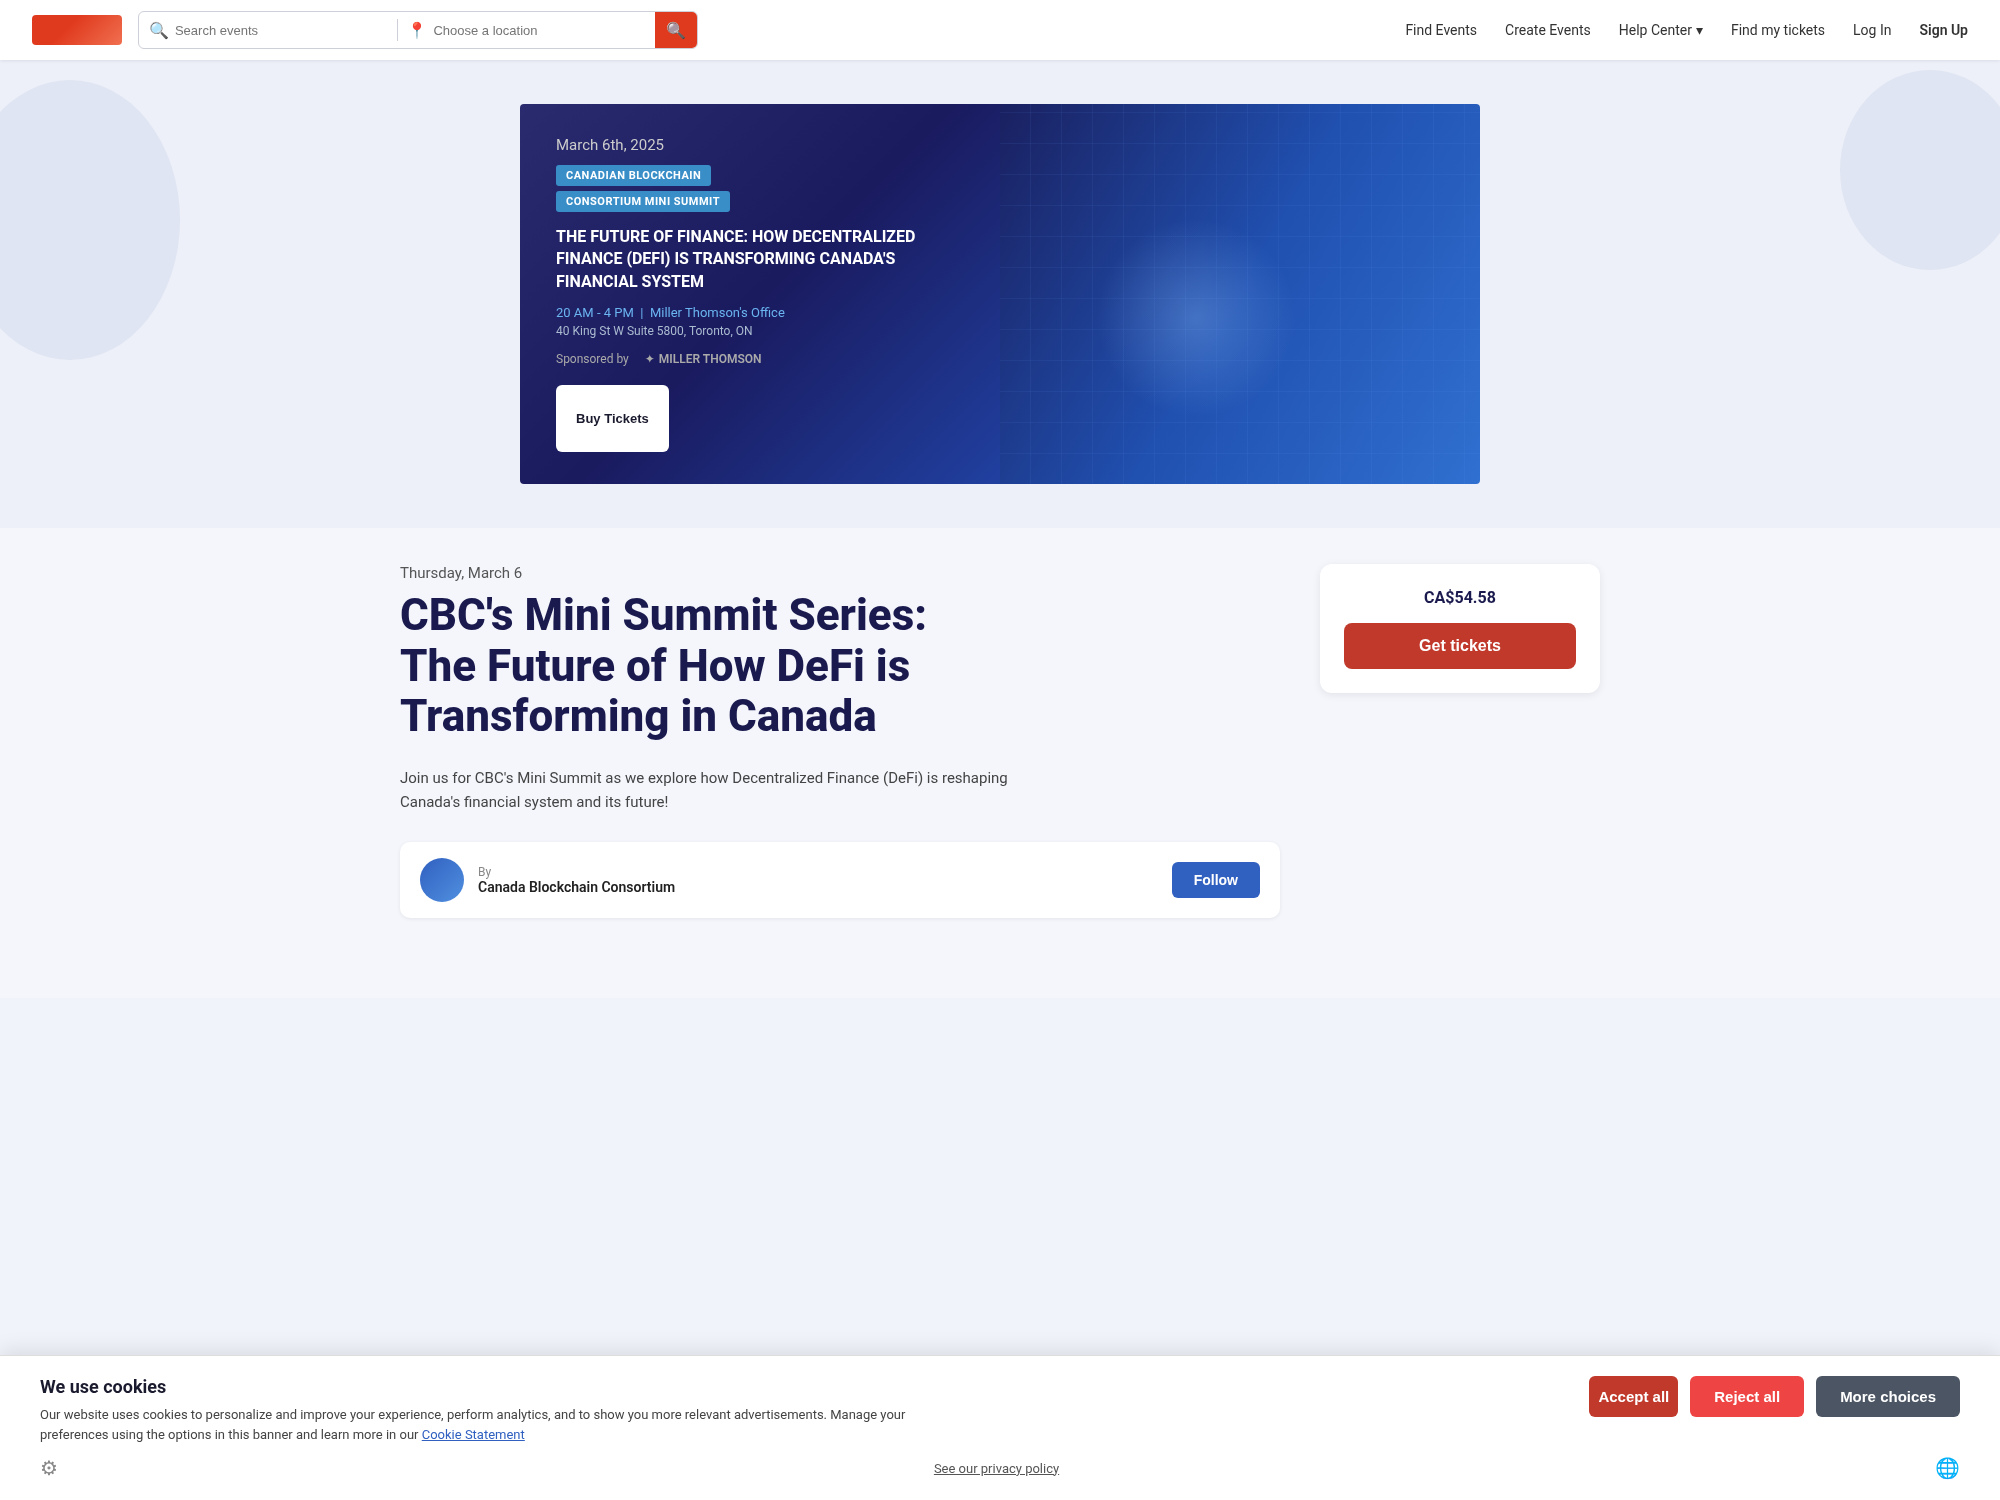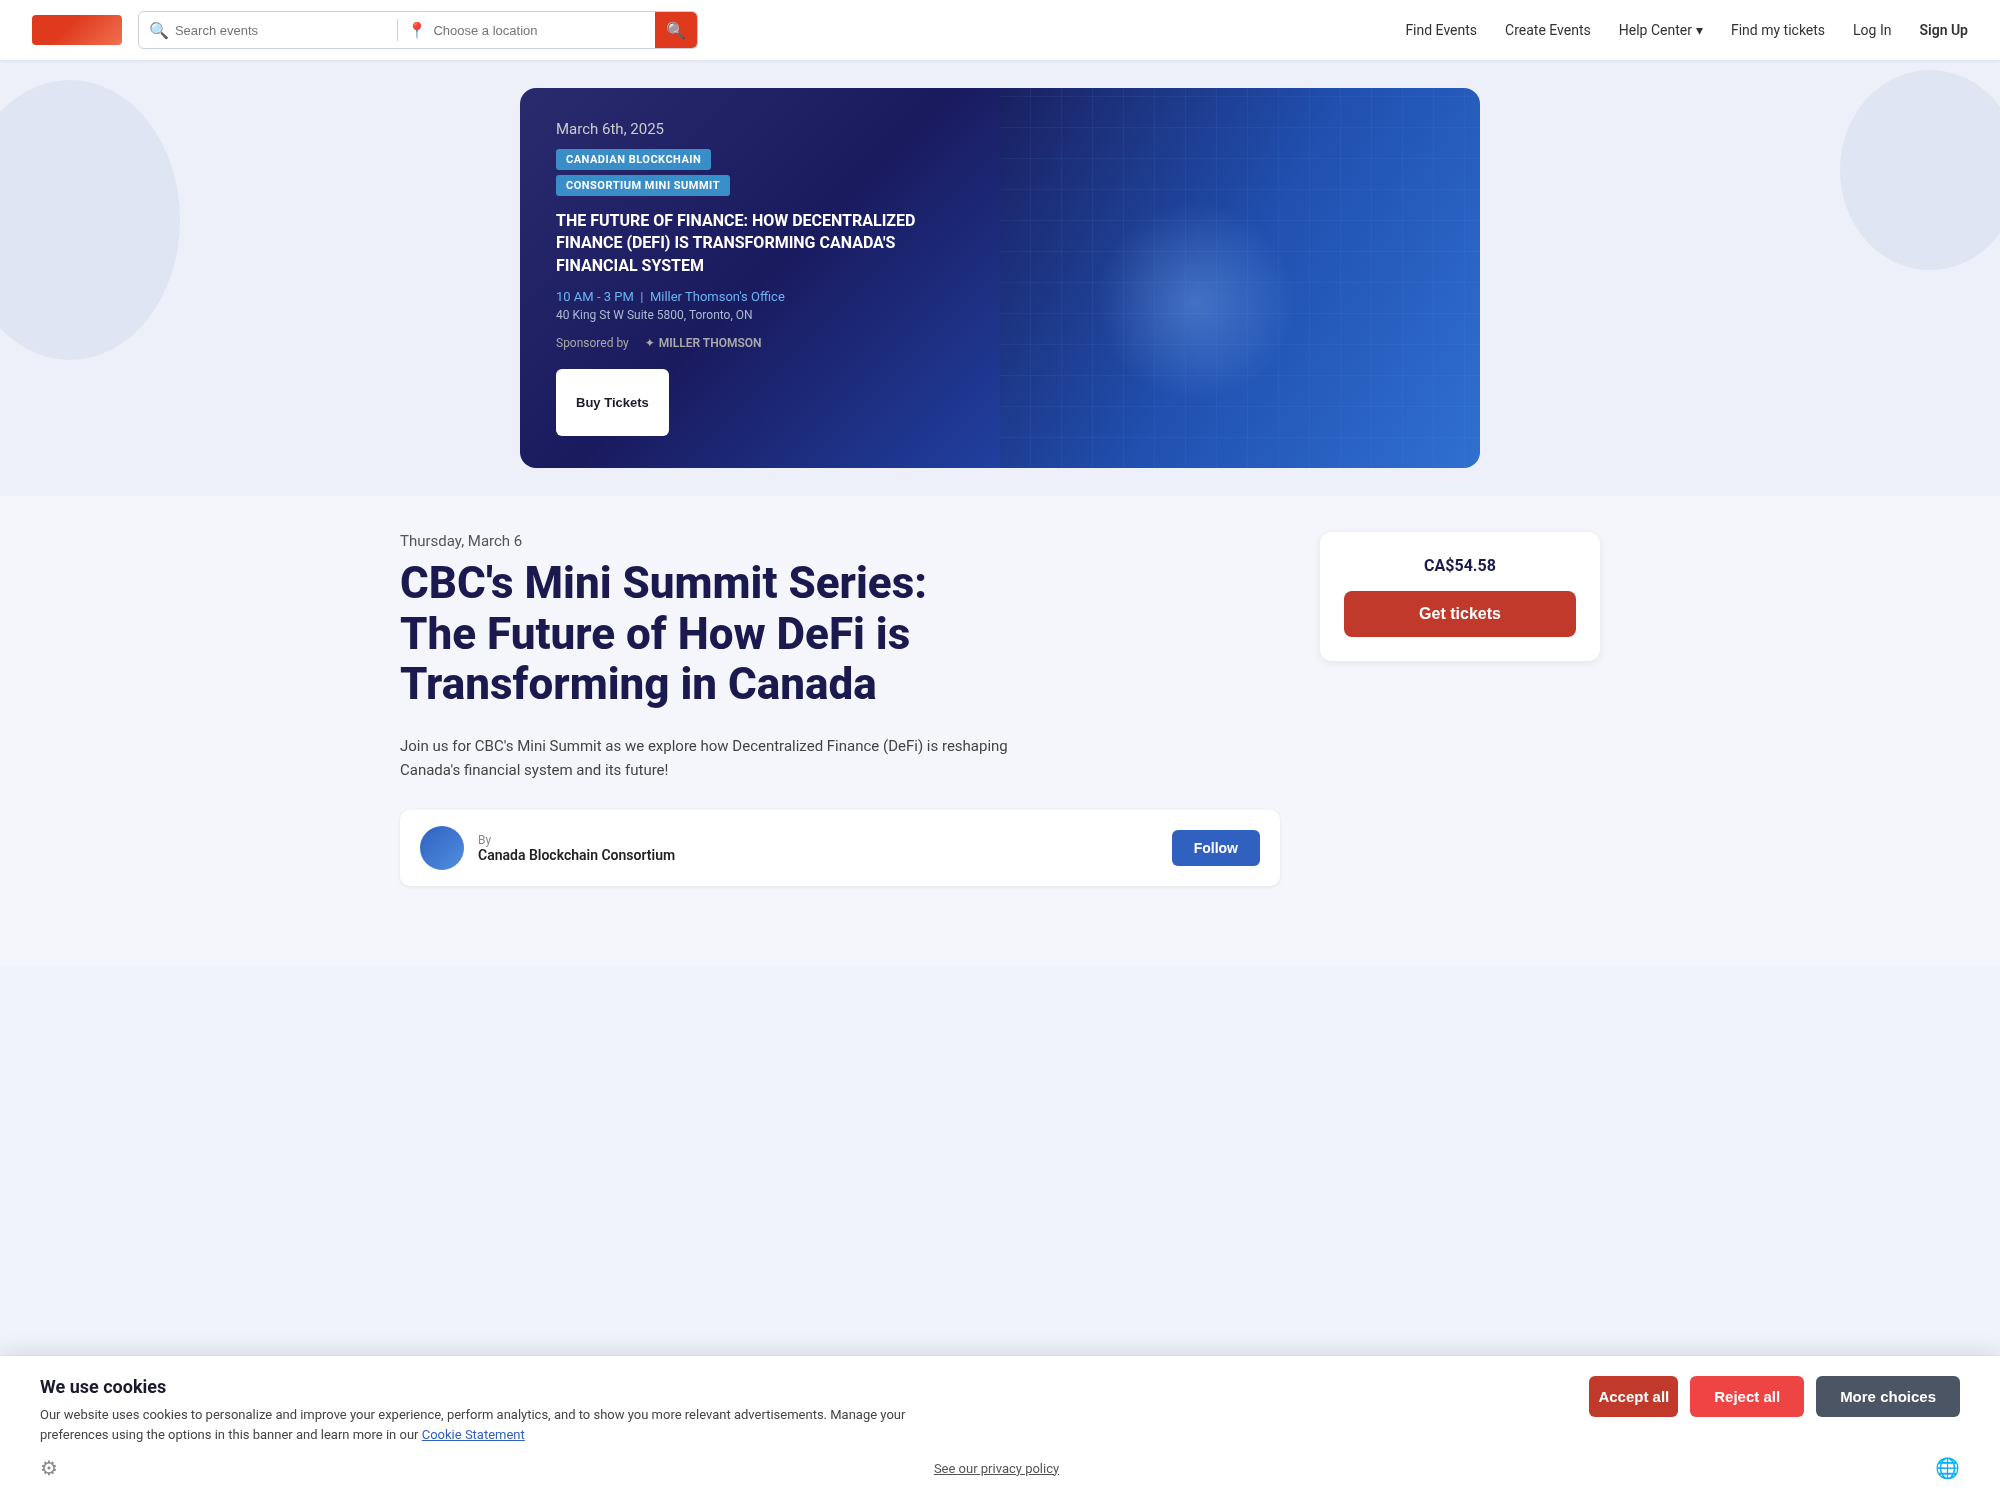--- a/index.html
+++ b/index.html
@@ -99,26 +99,26 @@
     .hero-wrapper::after {
       content: '';
       position: absolute;
       right: -20px; top: 10px;
       width: 180px; height: 200px;
       background: #d8dff0;
       border-radius: 50%;
       opacity: 0.7;
     }
     .hero-card {
-      border-radius: 16px;
+      border-radius: 4px;
       overflow: hidden;
       display: flex;
       width: 100%;
       max-width: 960px;
-      margin: 0 auto;
+      margin: 16px auto;
       height: 380px;
       position: relative;
       z-index: 1;
     }
     .hero-left {
       background: linear-gradient(135deg, #2a2a6e 0%, #1a1a5e 50%, #2040a0 100%);
       padding: 32px 36px;
       width: 50%;
       display: flex;
       flex-direction: column;
@@ -415,21 +415,21 @@
 <div class="hero-wrapper">
   <div class="hero-card">
     <div class="hero-left">
       <div>
         <div class="hero-date">March 6th, 2025</div>
         <div class="hero-badge">CANADIAN BLOCKCHAIN</div>
         <br>
         <div class="hero-badge">CONSORTIUM MINI SUMMIT</div>
         <div class="hero-title">THE FUTURE OF FINANCE: HOW DECENTRALIZED FINANCE (DEFI) IS TRANSFORMING CANADA'S FINANCIAL SYSTEM</div>
         <div class="hero-time">
-          <span>10 AM - 3 PM</span>
+          <span>20 AM - 4 PM</span>
           &nbsp;|&nbsp;
           <span>Miller Thomson's Office</span>
         </div>
         <div class="hero-address">40 King St W Suite 5800, Toronto, ON</div>
         <div class="hero-sponsor">
           <span>Sponsored by</span>
           <div class="sponsor-logo">
             <span class="sponsor-star">✦</span>
             <span class="sponsor-text">MILLER
 THOMSON</span>

